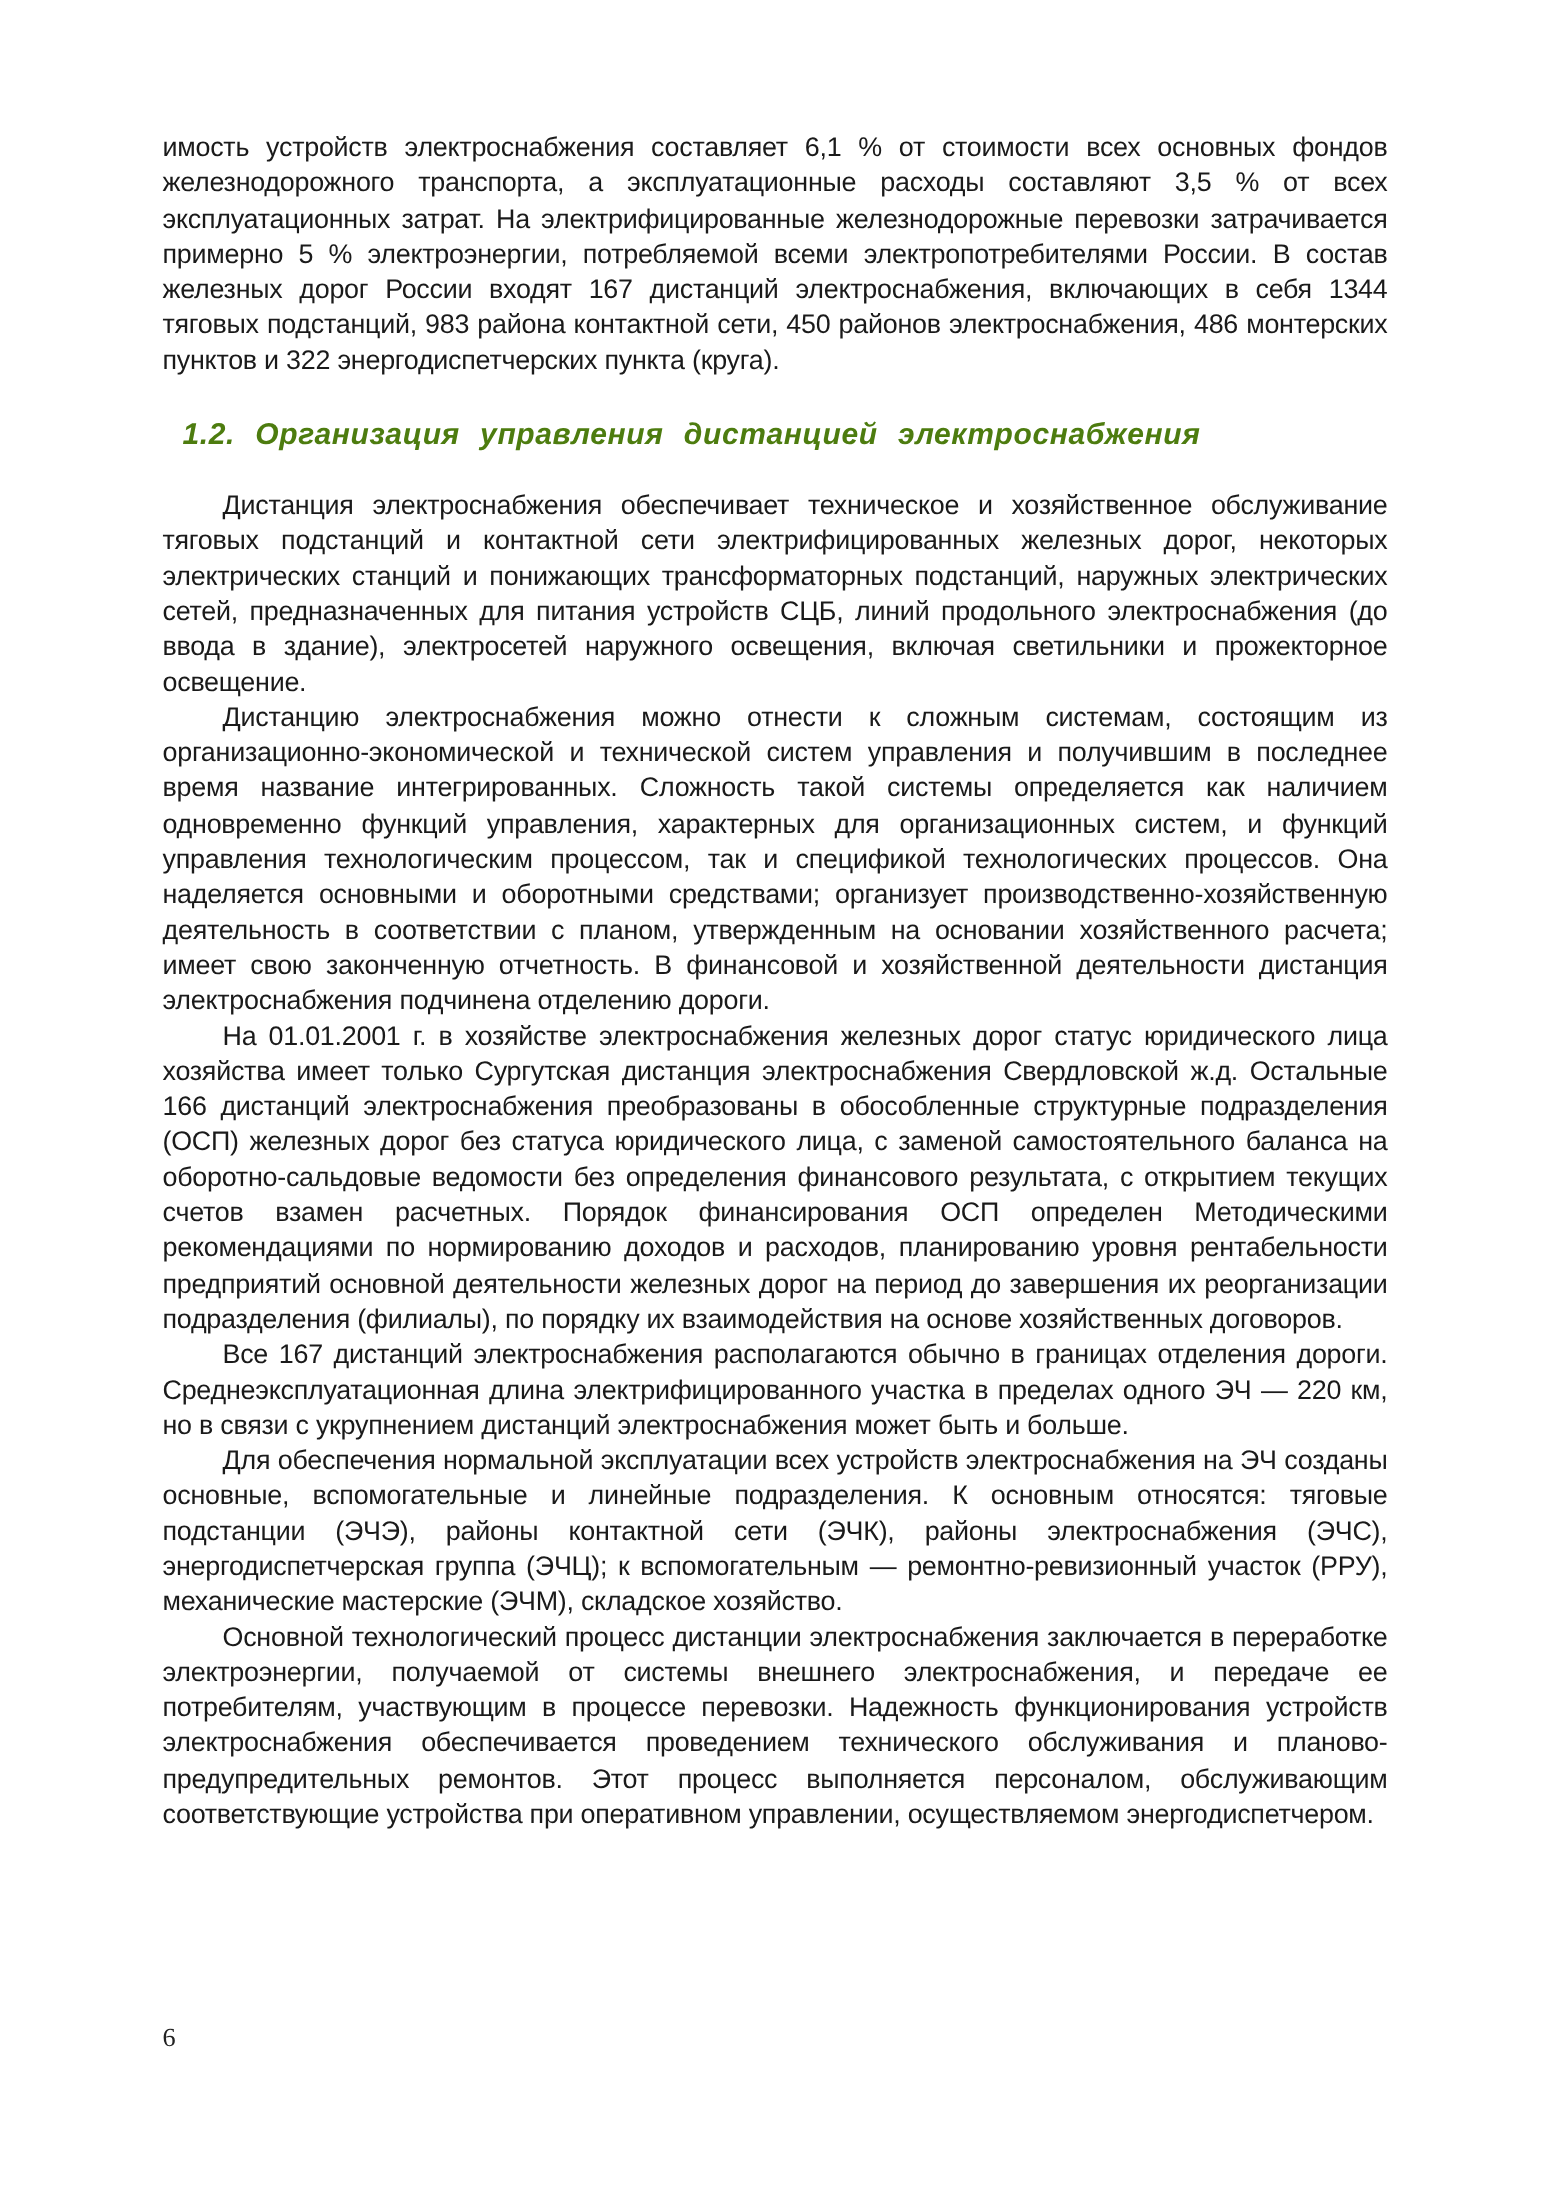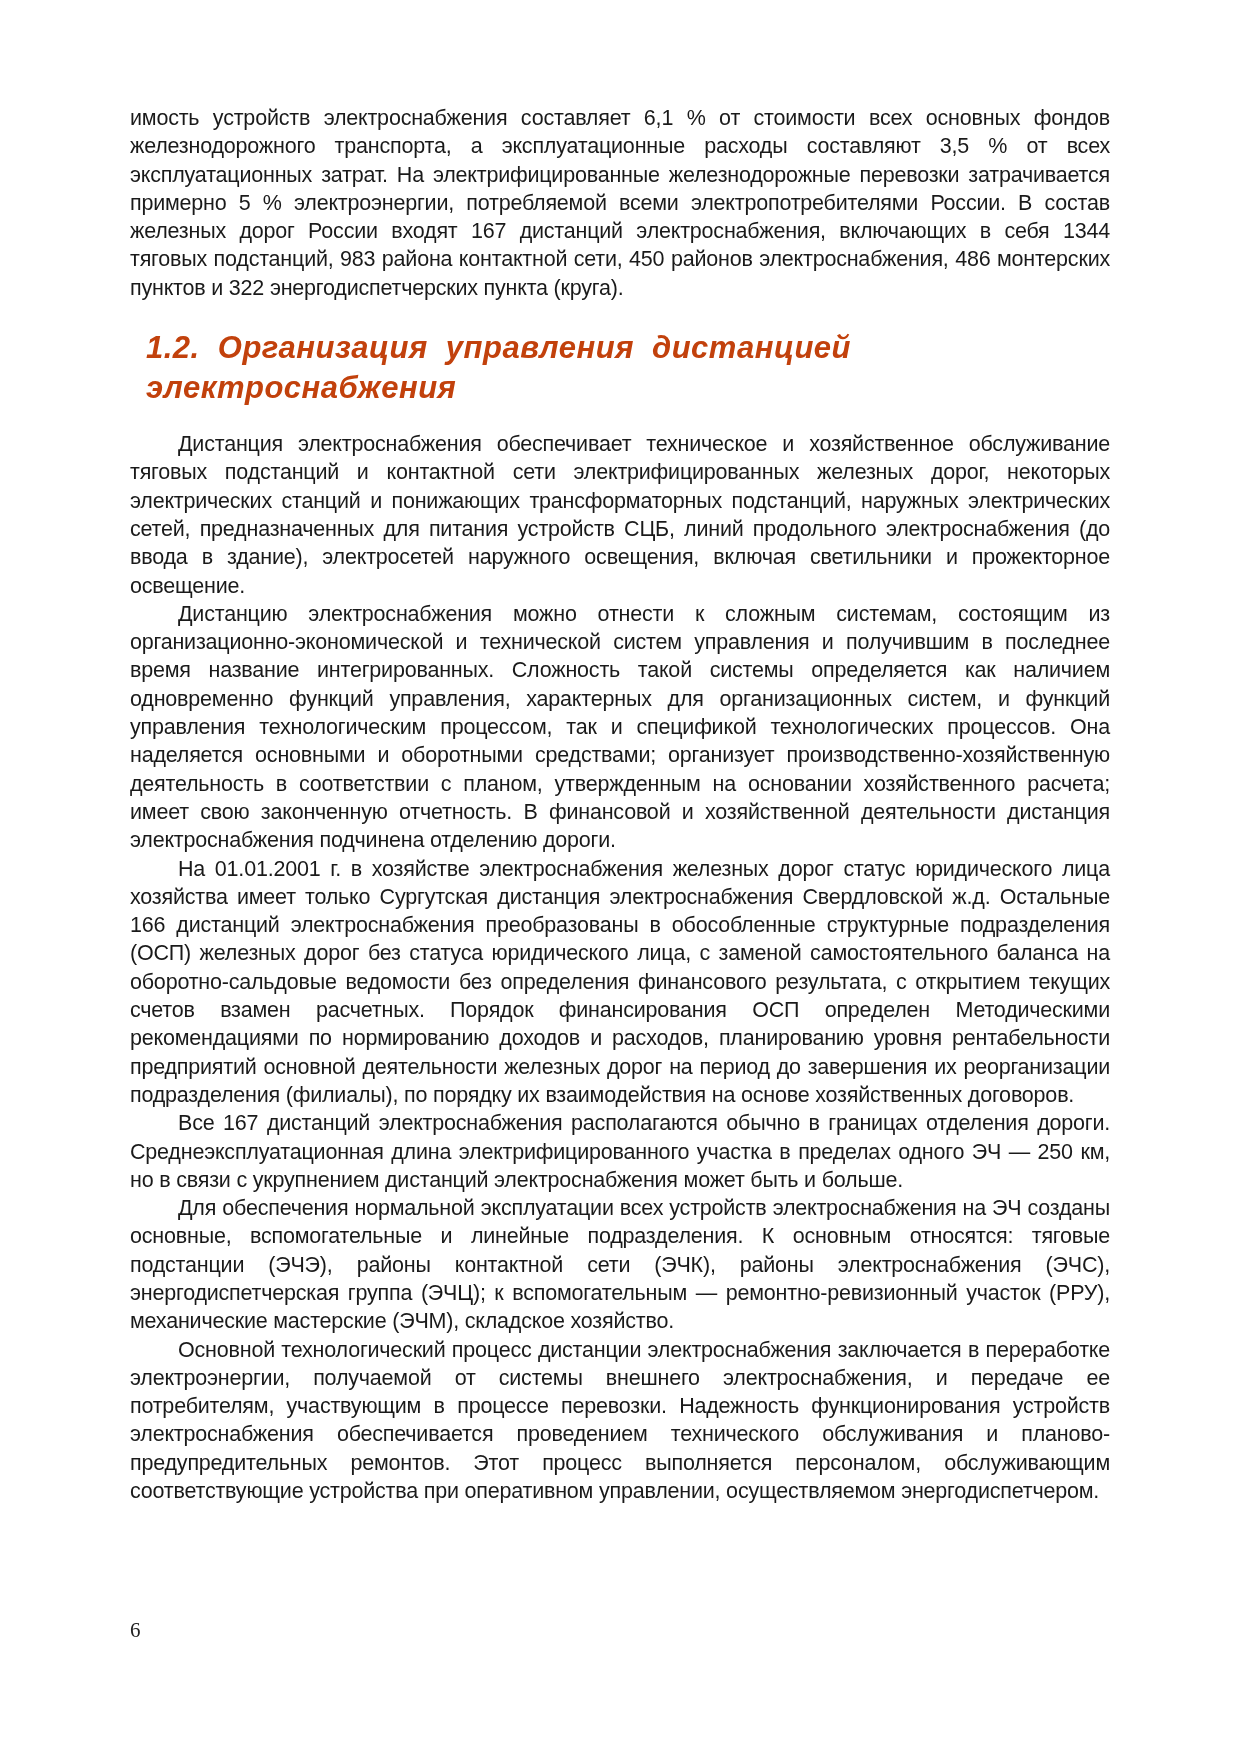--- a/index.html
+++ b/index.html
@@ -14,26 +14,26 @@
     font-size: 21.5px;
     line-height: 28.3px;
     text-align: justify;
     letter-spacing: -0.2px;
   }
   .para { margin: 0; }
   .indent { text-indent: 48px; }
   .heading {
     margin: 26px 0 22px 16px;
     font-style: italic;
-    font-size: 31px;
+    font-size: 24px;
     line-height: 40px;
     letter-spacing: 0.5px;
     word-spacing: 9px;
     text-align: left;
-    color: #c2410c;
+    color: #4d7c0f;
   }
   .page-number {
     position: absolute;
     left: 130px;
     top: 1618px;
     font-family: "Liberation Serif", "DejaVu Serif", serif;
     font-size: 21px;
     color: #222;
   }
 </style>
@@ -41,18 +41,18 @@
 <body>
 
 <div class="page">
   <p class="para">имость устройств электроснабжения составляет 6,1 % от стоимости всех основных фондов железнодорожного транспорта, а эксплуатационные расходы составляют 3,5 % от всех эксплуатационных затрат. На электрифицированные железнодорожные перевозки затрачивается примерно 5 % электроэнергии, потребляемой всеми электропотребителями России. В состав железных дорог России входят 167 дистанций электроснабжения, включающих в себя 1344 тяговых подстанций, 983 района контактной сети, 450 районов электроснабжения, 486 монтерских пунктов и 322 энергодиспетчерских пункта (круга).</p>
 
   <h2 class="heading">1.2. Организация управления дистанцией электроснабжения</h2>
 
   <p class="para indent">Дистанция электроснабжения обеспечивает техническое и хозяйственное обслуживание тяговых подстанций и контактной сети электрифицированных железных дорог, некоторых электрических станций и понижающих трансформаторных подстанций, наружных электрических сетей, предназначенных для питания устройств СЦБ, линий продольного электроснабжения (до ввода в здание), электросетей наружного освещения, включая светильники и прожекторное освещение.</p>
   <p class="para indent">Дистанцию электроснабжения можно отнести к сложным системам, состоящим из организационно-экономической и технической систем управления и получившим в последнее время название интегрированных. Сложность такой системы определяется как наличием одновременно функций управления, характерных для организационных систем, и функций управления технологическим процессом, так и спецификой технологических процессов. Она наделяется основными и оборотными средствами; организует производственно-хозяйственную деятельность в соответствии с планом, утвержденным на основании хозяйственного расчета; имеет свою законченную отчетность. В финансовой и хозяйственной деятельности дистанция электроснабжения подчинена отделению дороги.</p>
   <p class="para indent">На 01.01.2001 г. в хозяйстве электроснабжения железных дорог статус юридического лица хозяйства имеет только Сургутская дистанция электроснабжения Свердловской ж.д. Остальные 166 дистанций электроснабжения преобразованы в обособленные структурные подразделения (ОСП) железных дорог без статуса юридического лица, с заменой самостоятельного баланса на оборотно-сальдовые ведомости без определения финансового результата, с открытием текущих счетов взамен расчетных. Порядок финансирования ОСП определен Методическими рекомендациями по нормированию доходов и расходов, планированию уровня рентабельности предприятий основной деятельности железных дорог на период до завершения их реорганизации подразделения (филиалы), по порядку их взаимодействия на основе хозяйственных договоров.</p>
-  <p class="para indent">Все 167 дистанций электроснабжения располагаются обычно в границах отделения дороги. Среднеэксплуатационная длина электрифицированного участка в пределах одного ЭЧ — 250 км, но в связи с укрупнением дистанций электроснабжения может быть и больше.</p>
+  <p class="para indent">Все 167 дистанций электроснабжения располагаются обычно в границах отделения дороги. Среднеэксплуатационная длина электрифицированного участка в пределах одного ЭЧ — 220 км, но в связи с укрупнением дистанций электроснабжения может быть и больше.</p>
   <p class="para indent">Для обеспечения нормальной эксплуатации всех устройств электроснабжения на ЭЧ созданы основные, вспомогательные и линейные подразделения. К основным относятся: тяговые подстанции (ЭЧЭ), районы контактной сети (ЭЧК), районы электроснабжения (ЭЧС), энергодиспетчерская группа (ЭЧЦ); к вспомогательным — ремонтно-ревизионный участок (РРУ), механические мастерские (ЭЧМ), складское хозяйство.</p>
   <p class="para indent">Основной технологический процесс дистанции электроснабжения заключается в переработке электроэнергии, получаемой от системы внешнего электроснабжения, и передаче ее потребителям, участвующим в процессе перевозки. Надежность функционирования устройств электроснабжения обеспечивается проведением технического обслуживания и планово-предупредительных ремонтов. Этот процесс выполняется персоналом, обслуживающим соответствующие устройства при оперативном управлении, осуществляемом энергодиспетчером.</p>
 </div>
 
 <div class="page-number">6</div>
 
 </body></html>

